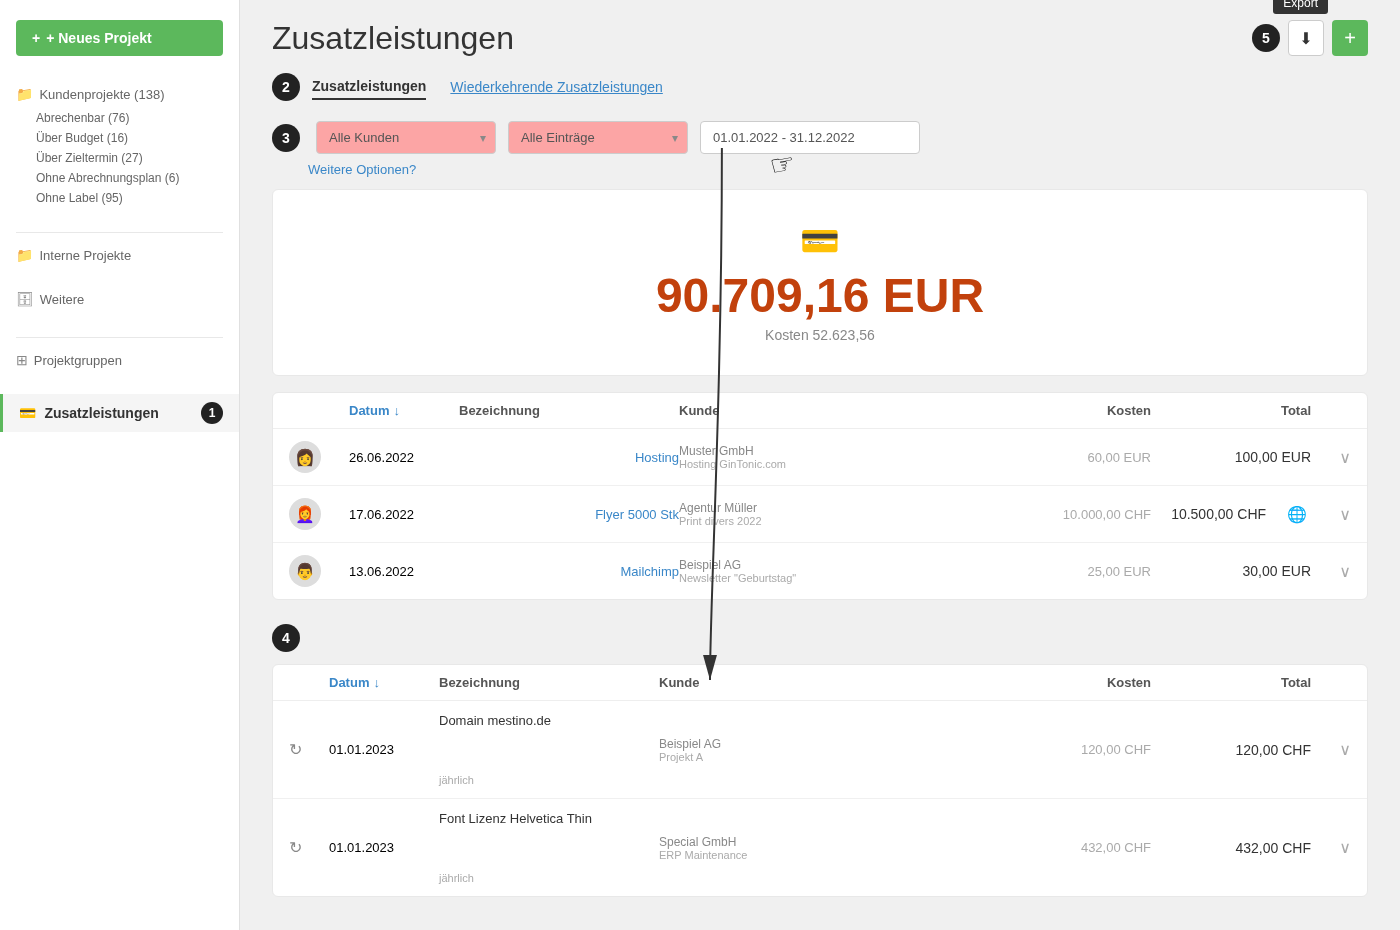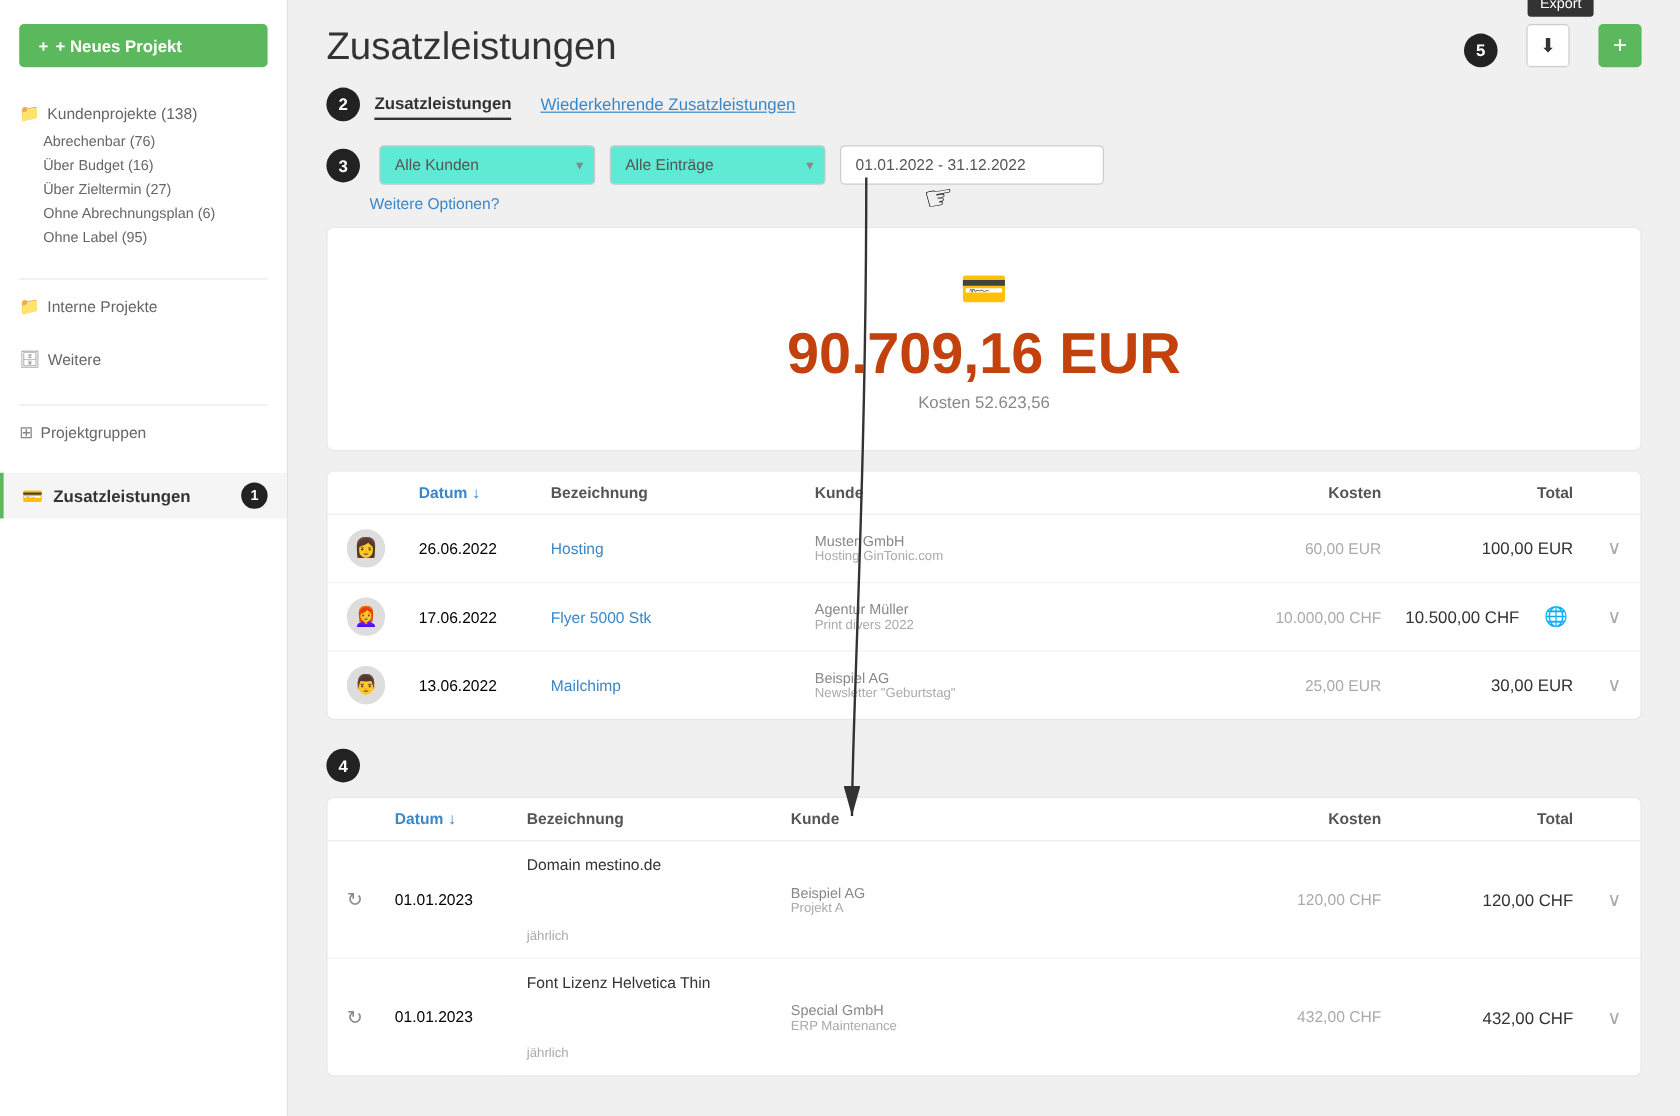--- a/index.html
+++ b/index.html
@@ -76,21 +76,21 @@
     
     .header {
       background: #f0f0f0;
       padding: 20px 32px 0;
       display: flex;
       align-items: flex-start;
       justify-content: space-between;
     }
     .page-title { font-size: 32px; font-weight: 300; color: #333; }
 
-    .header-actions { display: flex; align-items: flex-end; gap: 24px; position: relative; }
+    .header-actions { display: flex; align-items: center; gap: 8px; position: relative; }
     .step-badge {
       width: 28px; height: 28px; border-radius: 50%; background: #222; color: #fff;
       font-size: 14px; font-weight: 700; display: flex; align-items: center; justify-content: center;
     }
     .export-tooltip {
       background: #333; color: #fff; font-size: 12px; padding: 4px 10px;
       border-radius: 3px; position: absolute; top: -28px; right: 40px; white-space: nowrap;
     }
     .btn-download {
       background: #fff; border: 1px solid #ccc; border-radius: 4px;
@@ -125,21 +125,21 @@
     .tab-item.link { color: #3a87c8; text-decoration: underline; border-bottom: none; }
 
     
     .filters-row { display: flex; align-items: center; gap: 12px; margin-bottom: 8px; position: relative; }
     .filter-step-badge {
       width: 28px; height: 28px; border-radius: 50%; background: #222; color: #fff;
       font-size: 14px; font-weight: 700; display: flex; align-items: center; justify-content: center;
       margin-right: 4px;
     }
     .filter-select {
-      border: 1px solid #ccc; border-radius: 4px; background: #5eead4;
+      border: 1px solid #ccc; border-radius: 4px; background: #fca5a5;
       padding: 8px 48px 8px 12px; font-size: 13px; color: #555;
       appearance: none; cursor: pointer; position: relative;
       min-width: 180px;
     }
     .filter-select-wrap { position: relative; }
     .filter-select-wrap::after {
       content: '▾'; position: absolute; right: 10px; top: 50%; transform: translateY(-50%);
       color: #888; font-size: 12px; pointer-events: none;
     }
     .filter-date {
@@ -179,21 +179,21 @@
       border-bottom: 1px solid #f0f0f0;
       align-items: center;
       font-size: 13px;
     }
     .table-data-row:last-child { border-bottom: none; }
     .avatar {
       width: 32px; height: 32px; border-radius: 50%; background: #ddd;
       overflow: hidden; display: flex; align-items: center; justify-content: center;
       font-size: 16px;
     }
-    .link-cell { color: #3a87c8; cursor: pointer; }
+    .link-cell { color: #3a87c8; cursor: pointer; text-align: right; }
     .customer-cell .name { color: #888; font-size: 12px; }
     .customer-cell .sub { color: #aaa; font-size: 11px; }
     .kosten-cell { color: #aaa; font-size: 13px; }
     .total-cell { font-size: 14px; font-weight: 500; color: #333; }
     .chevron { color: #aaa; font-size: 16px; cursor: pointer; justify-self: end; }
     .globe-icon { color: #5cb85c; font-size: 16px; margin-right: 4px; }
 
     
     .bottom-section { margin-top: 0; }
     .bottom-step-badge {

